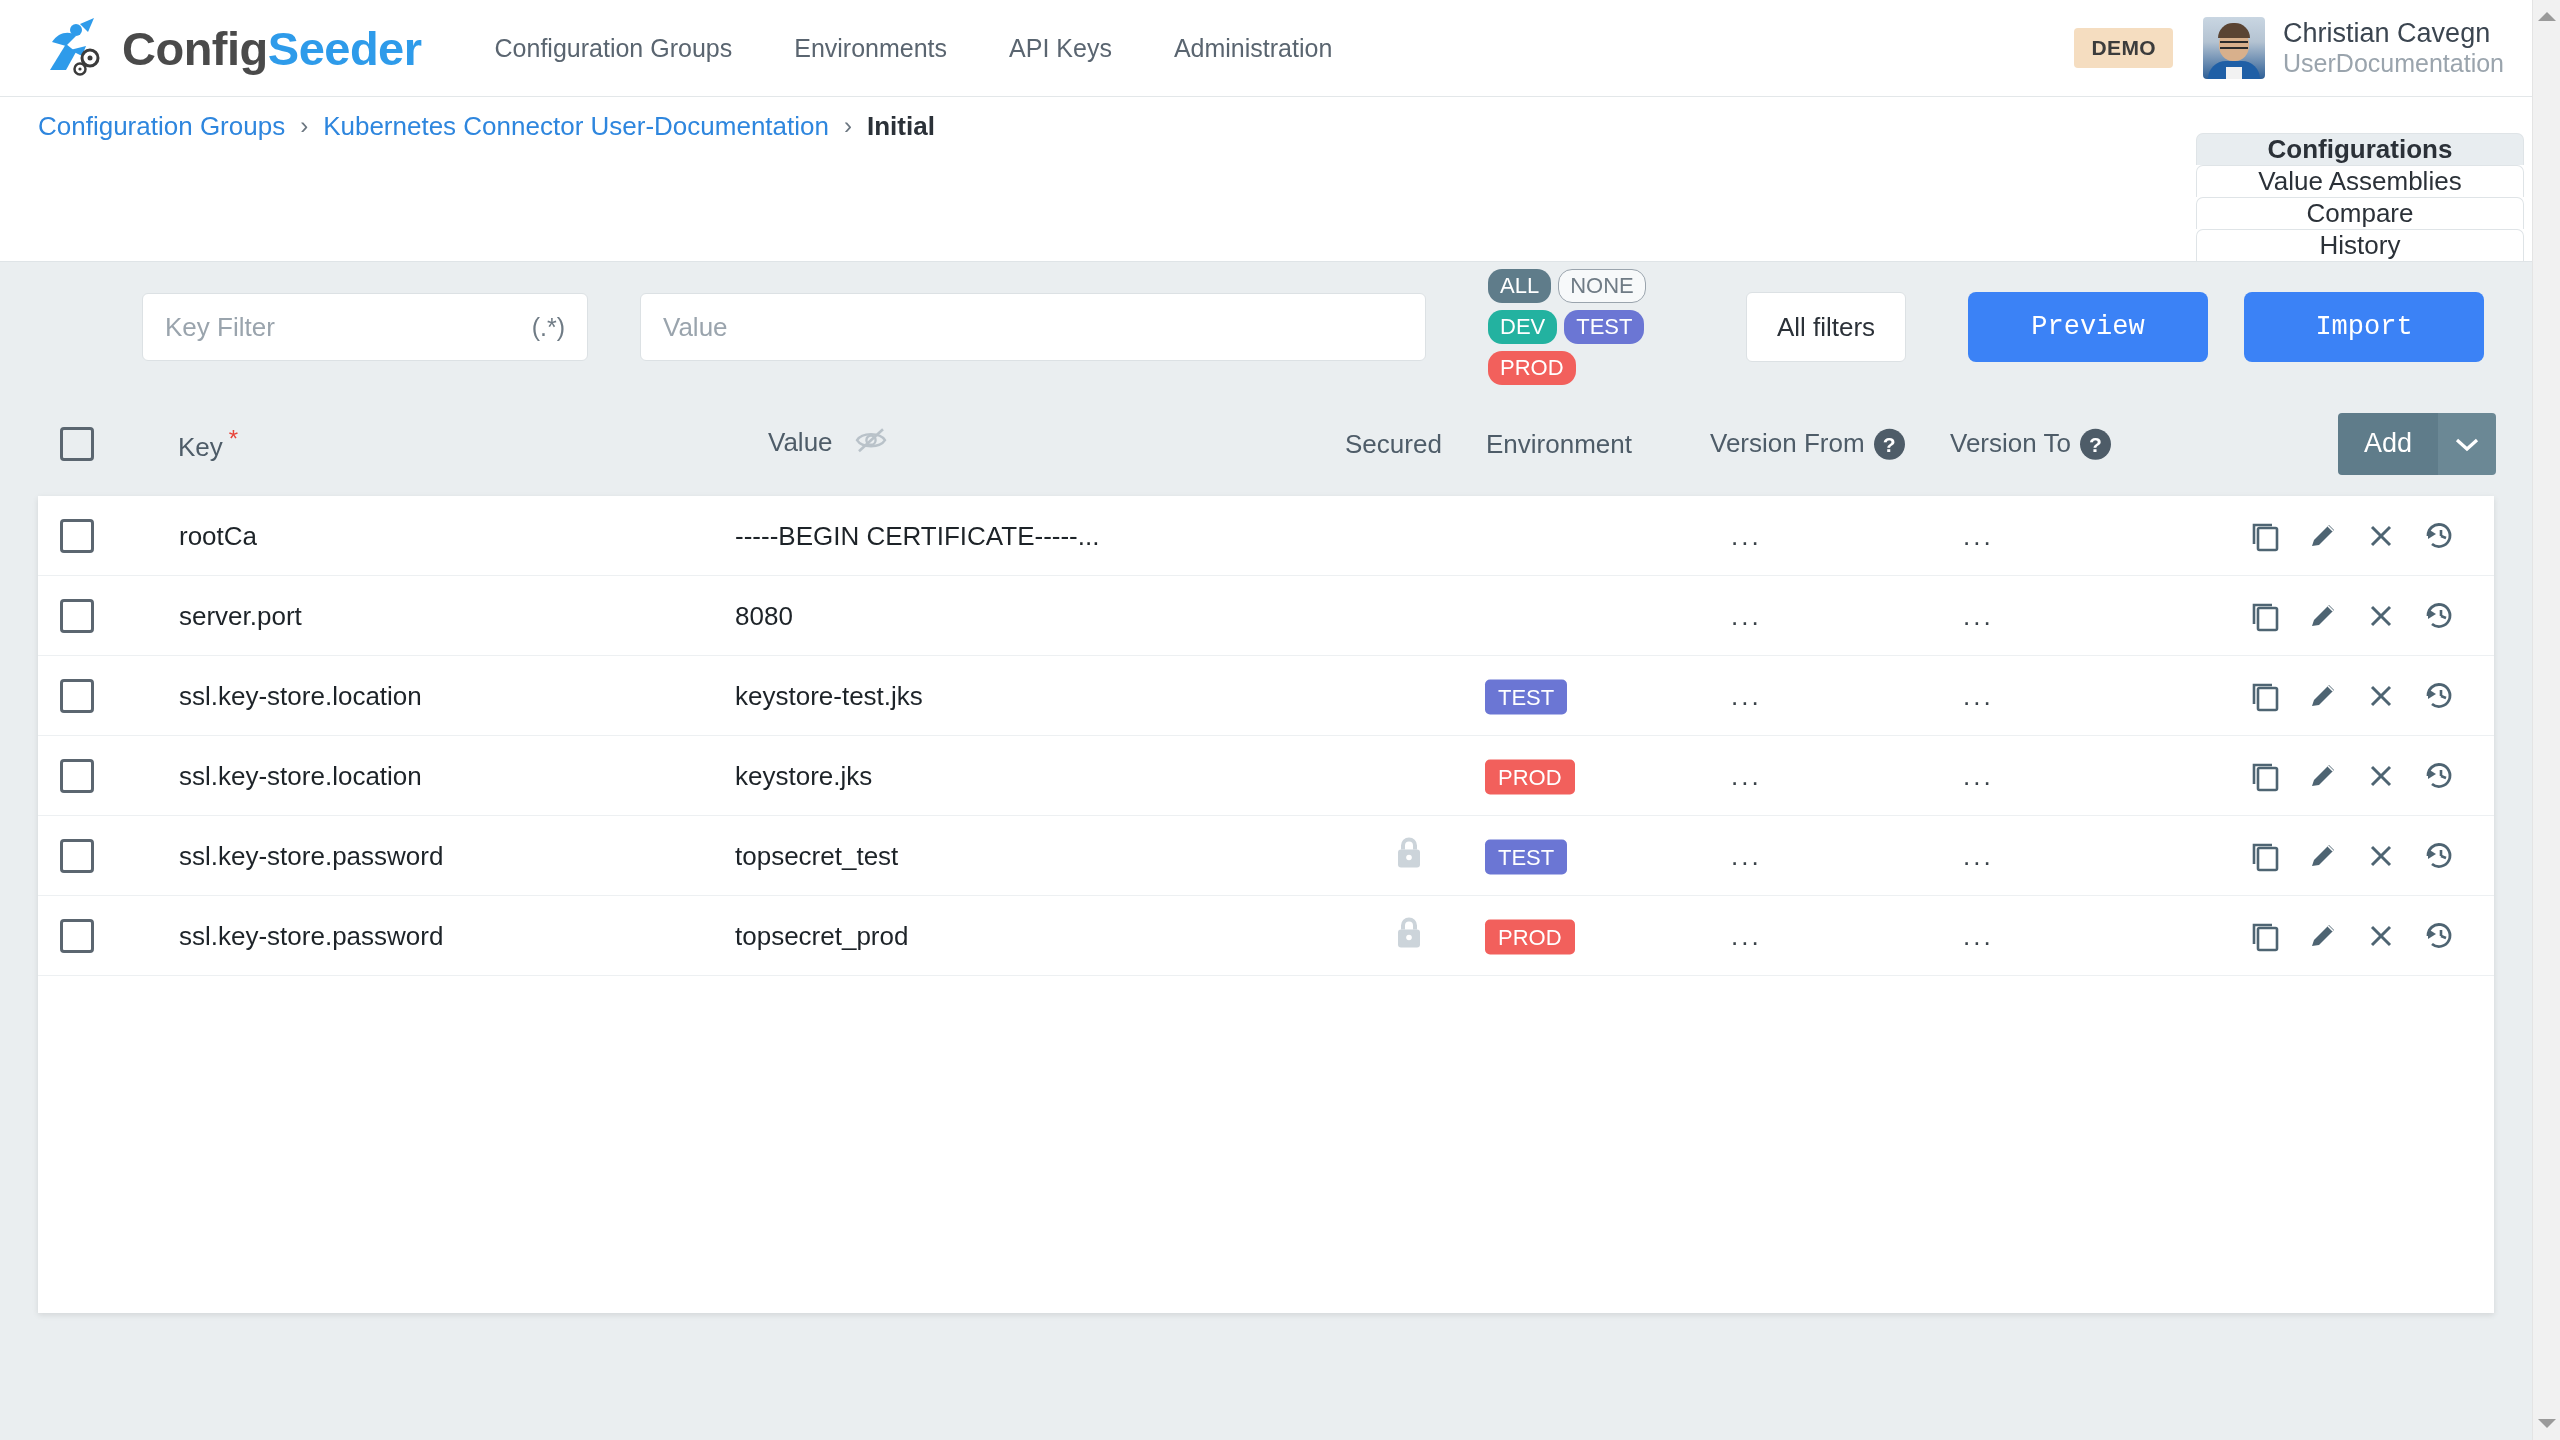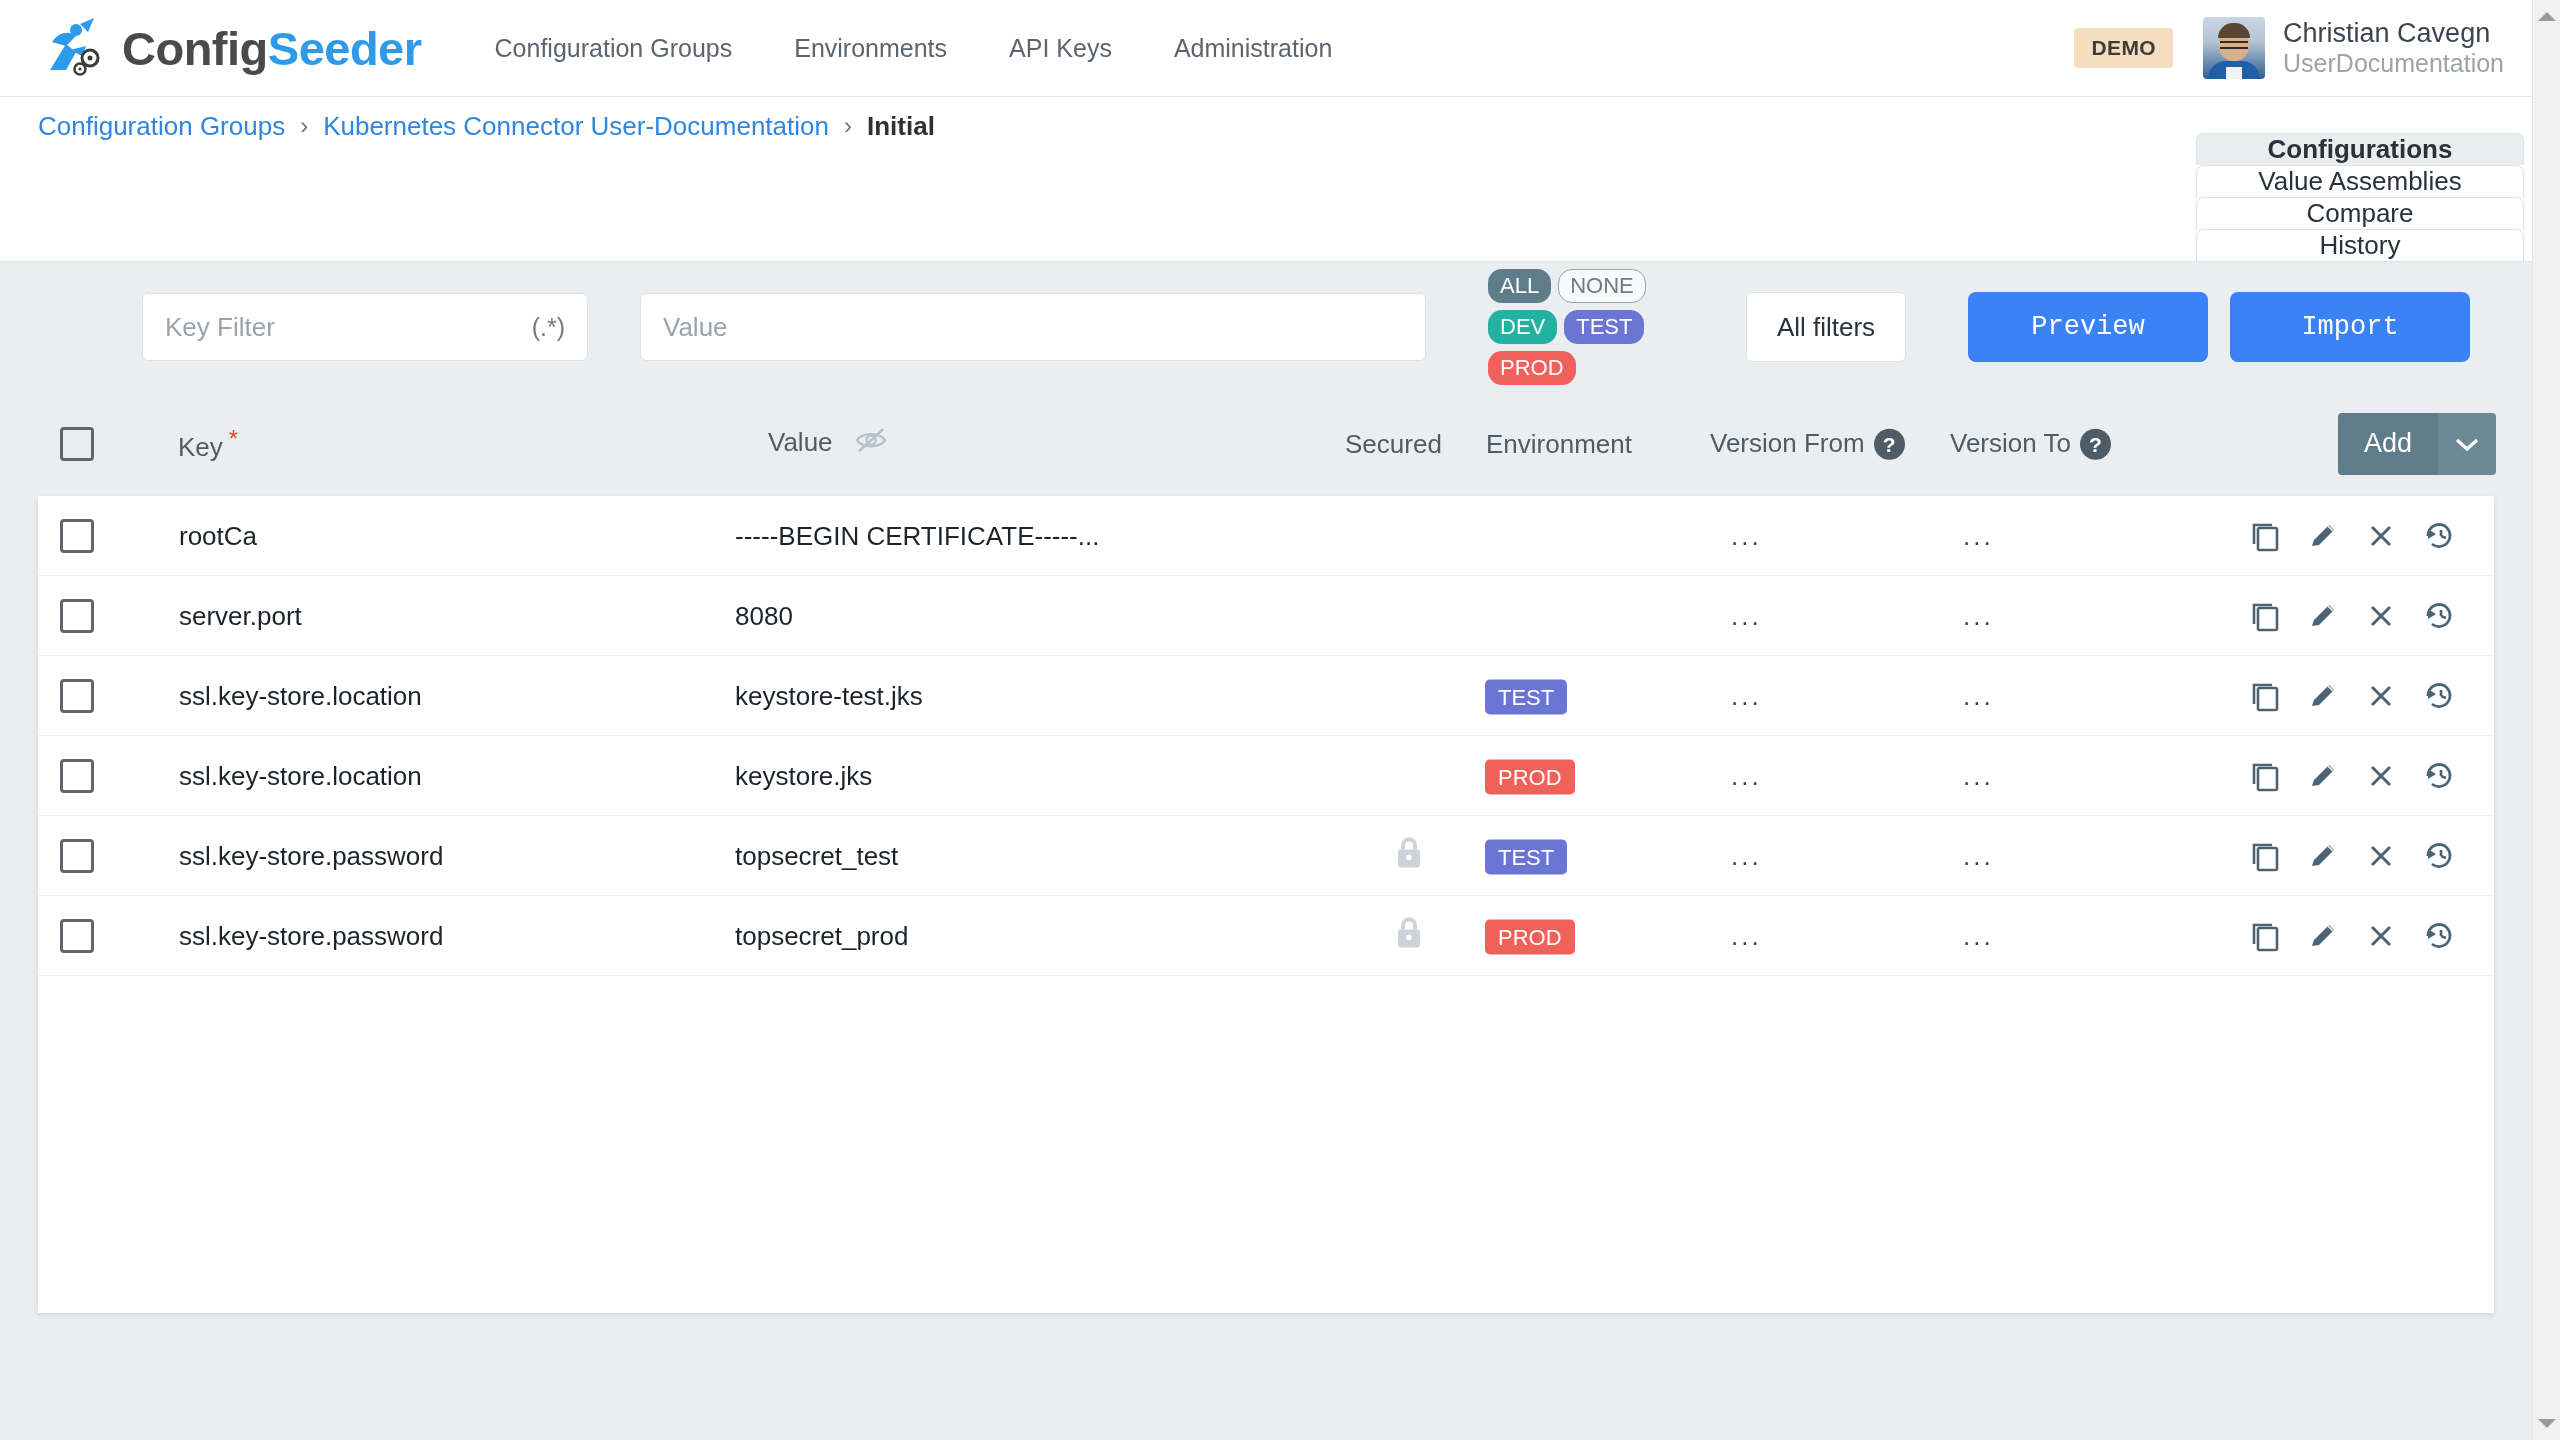--- a/index.html
+++ b/index.html
@@ -119,21 +119,21 @@
     width: 160px; height: 70px; display: flex; align-items: center; justify-content: center;
     font-size: 26px; color: #2b3138; cursor: pointer;
   }
   .bigbtn {
     height: 70px; width: 240px; border-radius: 8px; border: none;
     background: #3b82f6; color: #ffffff; font-size: 27px;
     display: flex; align-items: center; justify-content: center; cursor: pointer;
     font-family: Liberation Mono, monospace;
   }
   .btn-preview { margin-left: 62px; }
-  .btn-import { margin-left: 22px; }
+  .btn-import { margin-left: 36px; }
 
   
   .thead {
     position: absolute; top: 391px; left: 0; width: 2532px; height: 105px;
     background: #eaeef0; color: #4e5c68; font-size: 26px;
   }
   .th { position: absolute; top: 50%; transform: translateY(-50%); white-space: nowrap; }
   .cb {
     width: 34px; height: 34px; border: 3px solid #5b6670; border-radius: 4px;
     background: transparent; cursor: pointer;

